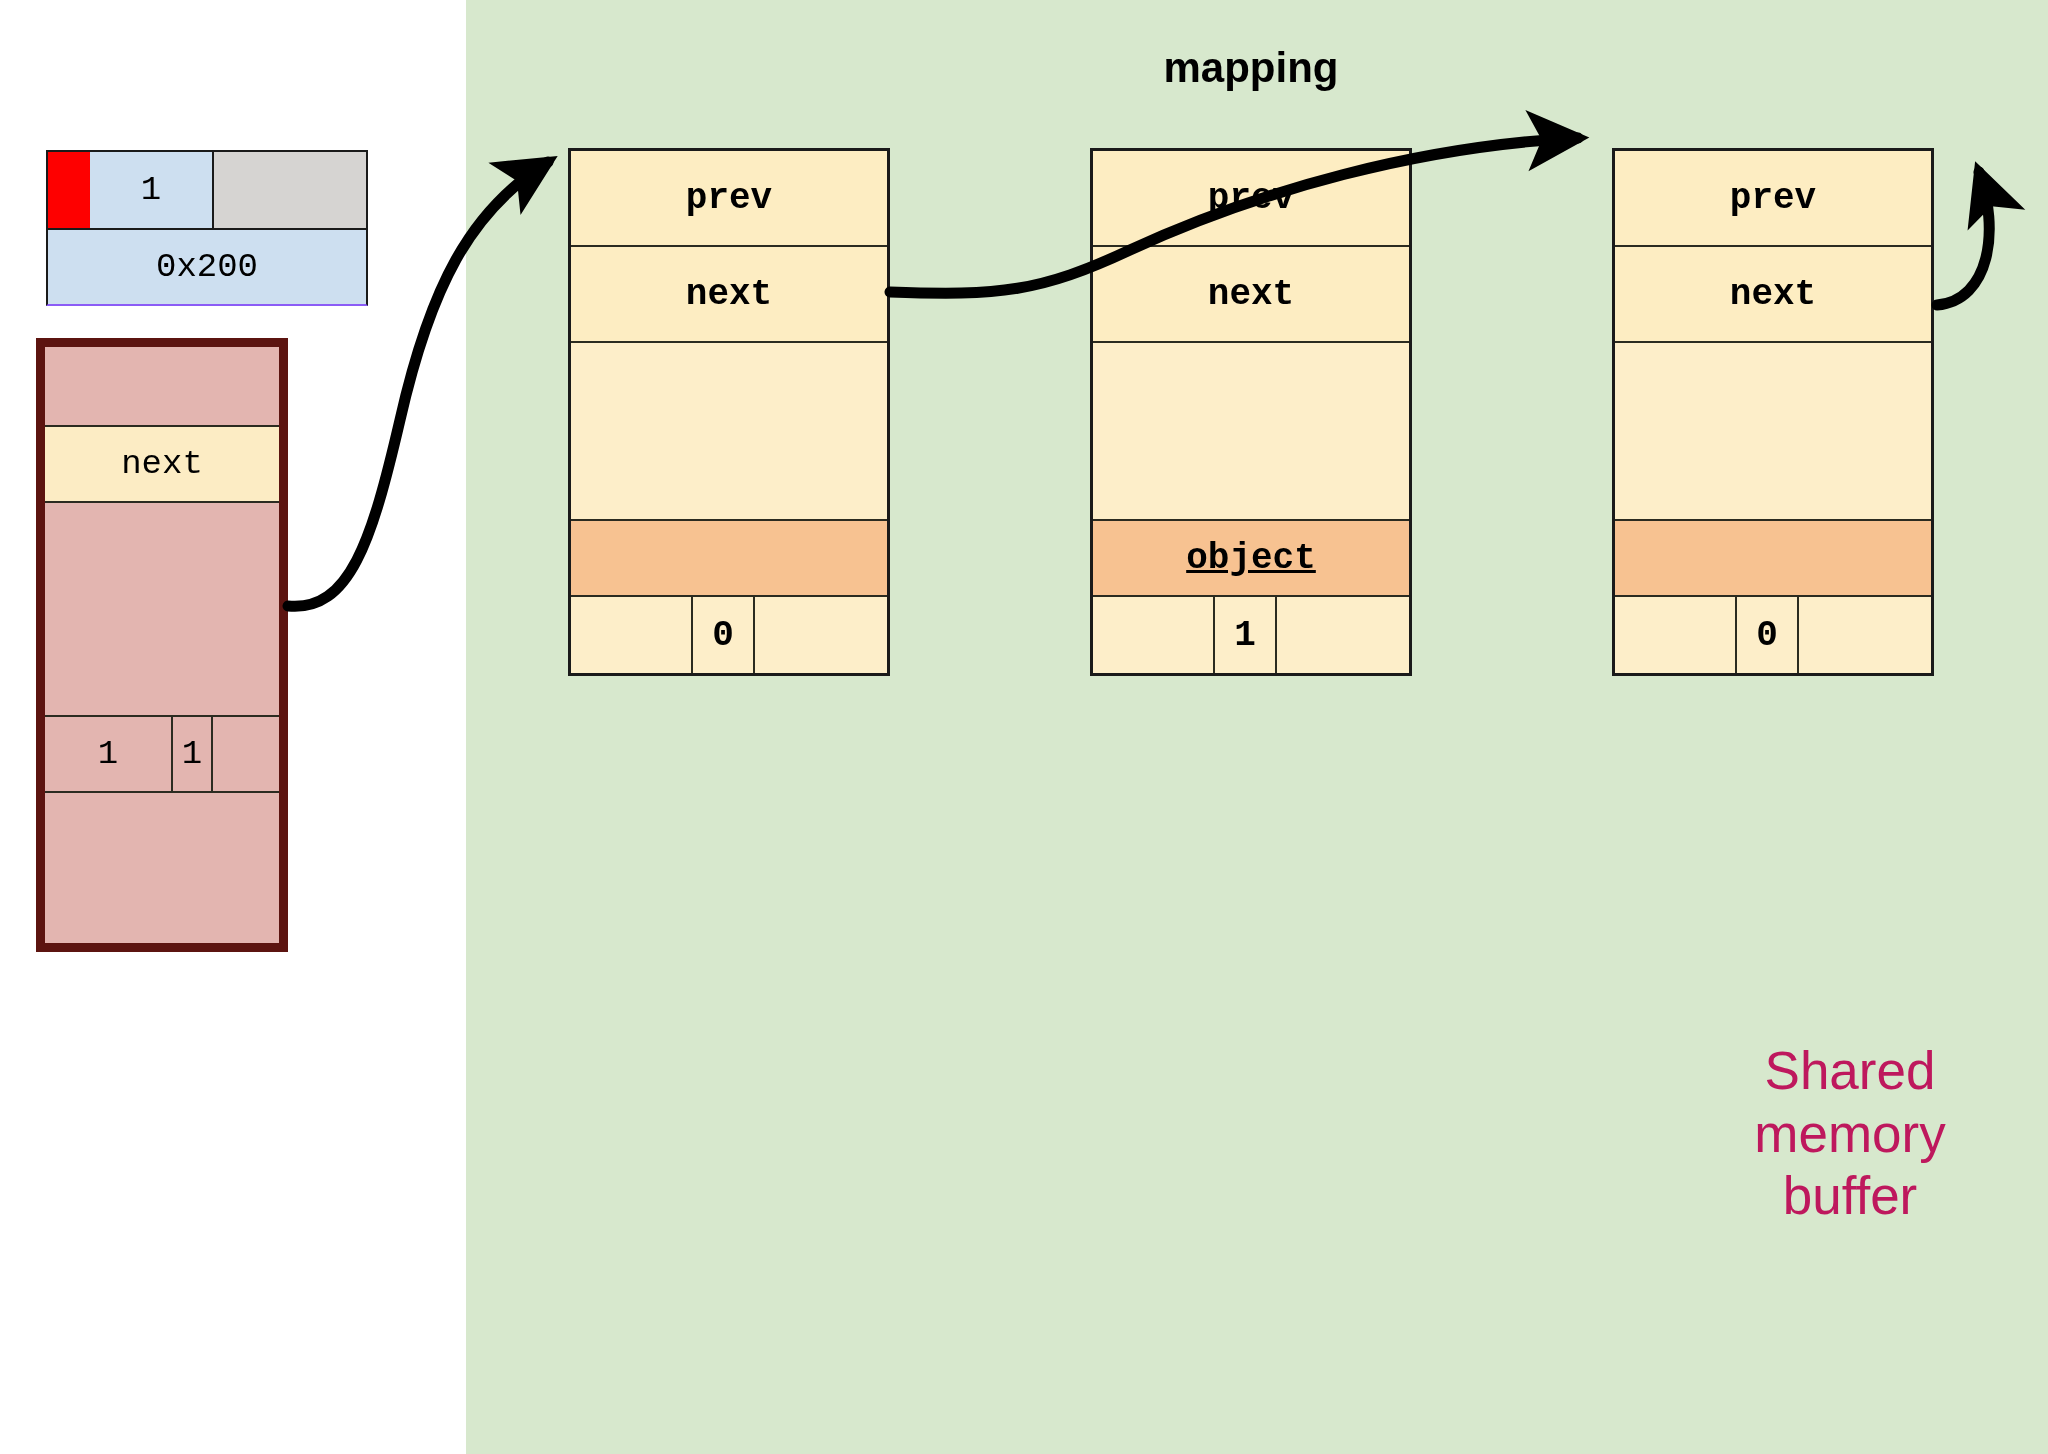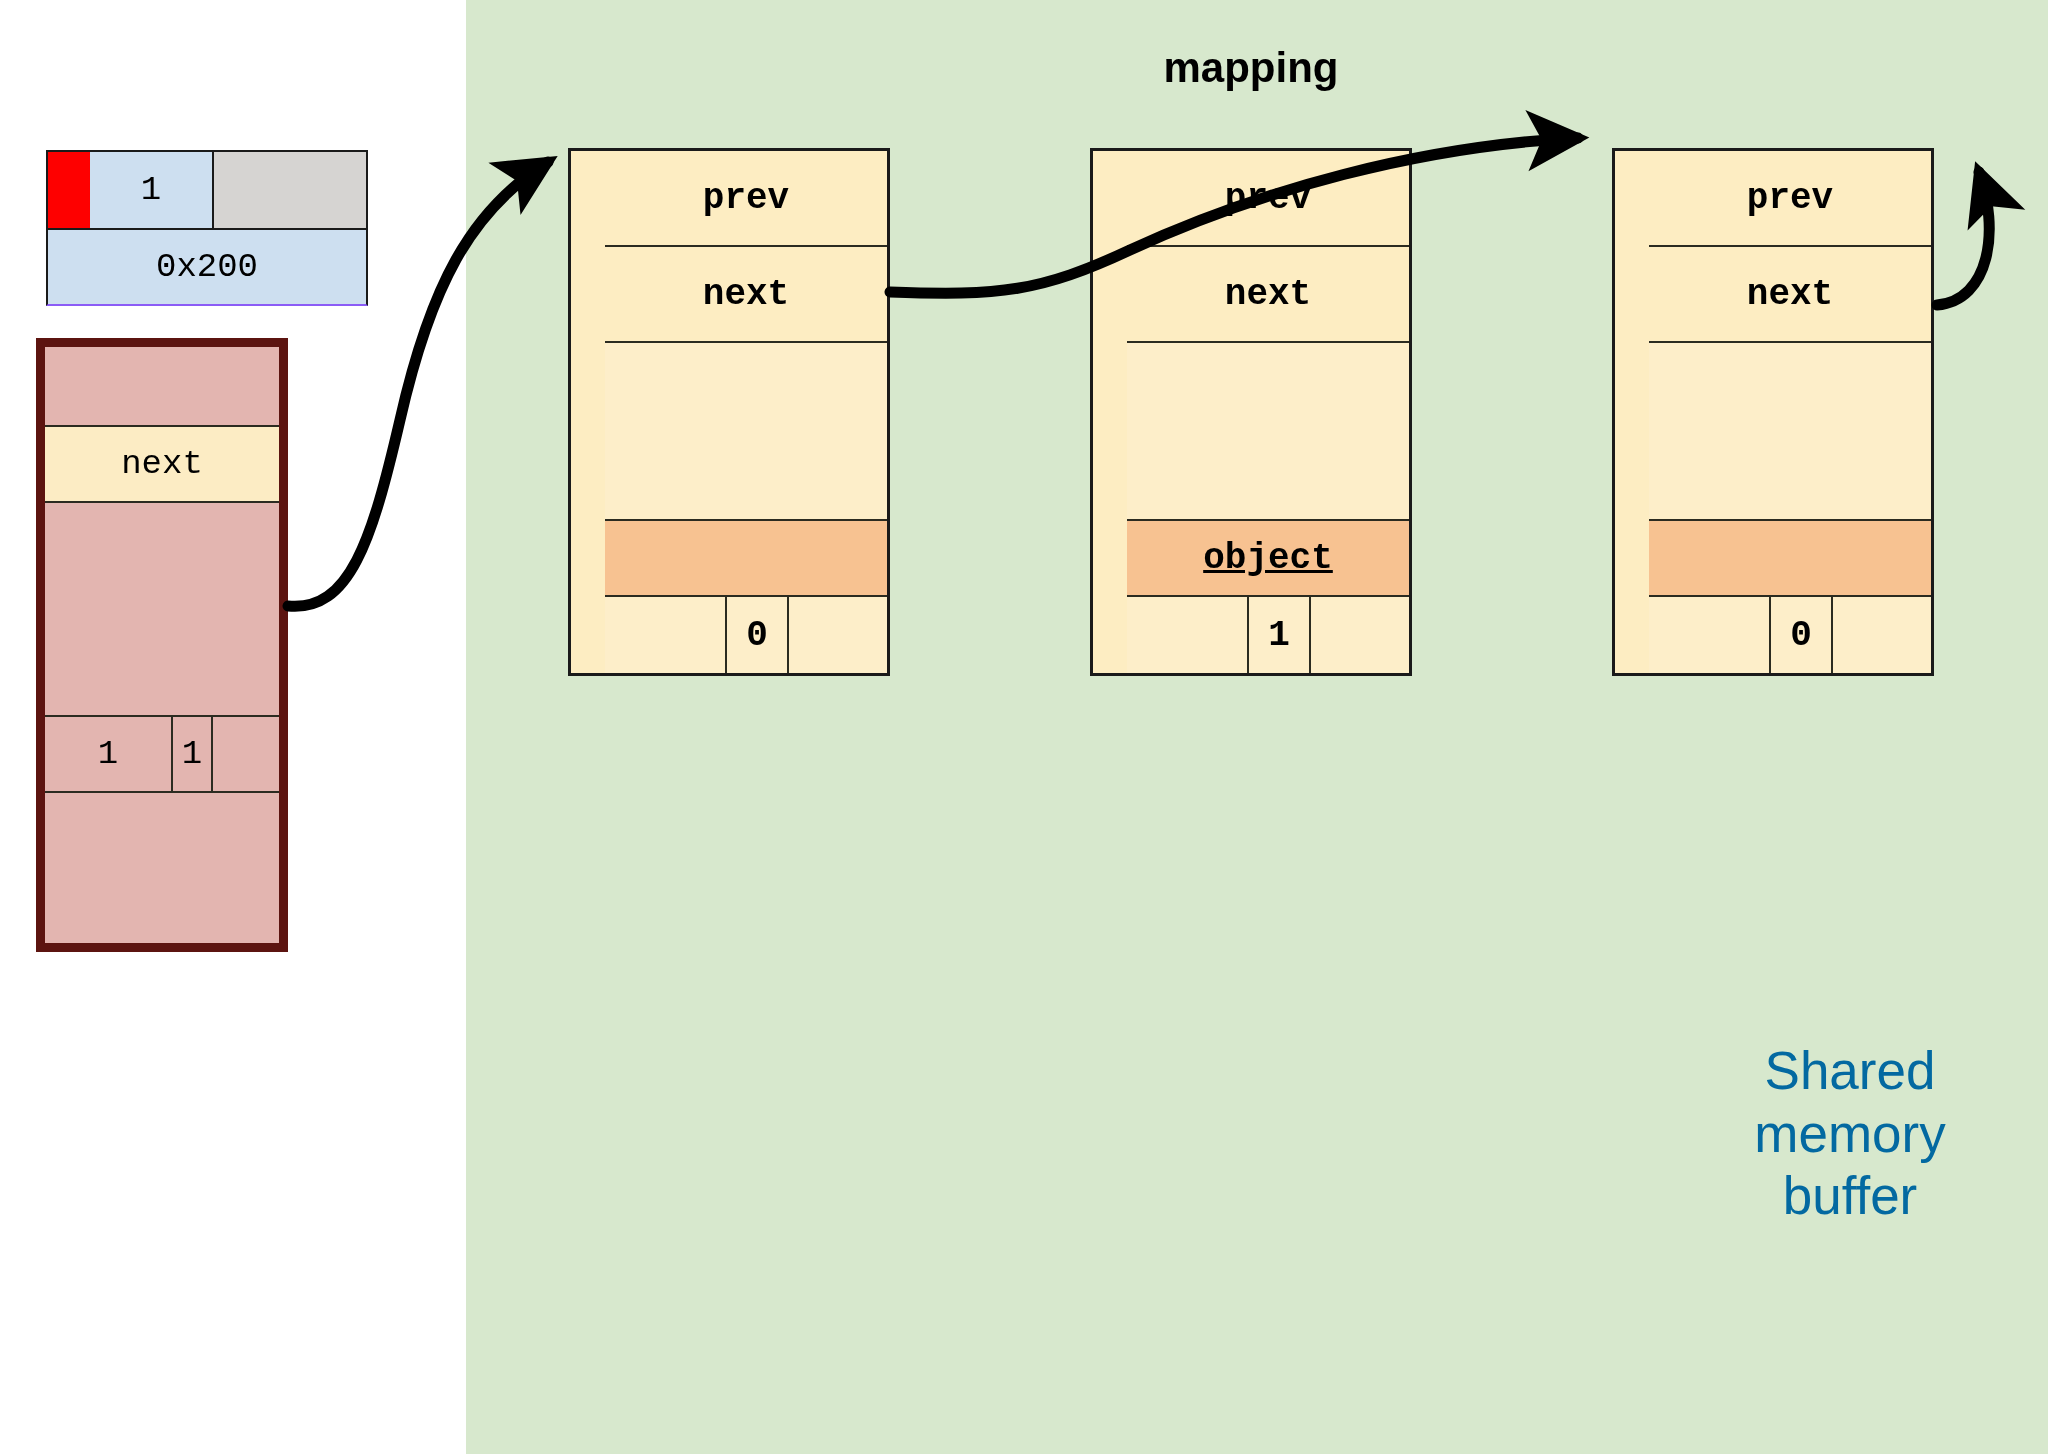--- a/index.html
+++ b/index.html
@@ -25,21 +25,21 @@
   }
   .shared-label {
     position: absolute;
     left: 1700px;
     top: 1040px;
     width: 300px;
     text-align: center;
     font-family: "Liberation Sans", sans-serif;
     font-size: 53px;
     line-height: 1.18;
-    color: #0369a1;
+    color: #be185d;
     white-space: pre-line;
   }
   
   .title-mono {
     position: absolute;
     font-family: "Liberation Mono", "DejaVu Sans Mono", monospace;
     font-weight: bold;
     font-size: 40px;
     color: #000;
     text-align: center;
@@ -128,21 +128,20 @@
     box-sizing: border-box;
     border-bottom: 2px solid #2b2b20;
     display: flex;
     align-items: center;
     justify-content: center;
     font-family: "Liberation Mono", "DejaVu Sans Mono", monospace;
     font-size: 36px;
     font-weight: bold;
     color: #000;
     background: #fdedc2;
-    margin-left: 34px;
   }
   .node-row.body { background: #fdeec9; }
   .node-row.object { background: #f7c291; text-decoration: underline; }
   .node-row.last { border-bottom: none; }
   .tri-row { display: flex; border-bottom: none; }
   .tri-row > div {
     box-sizing: border-box;
     display: flex;
     align-items: center;
     justify-content: center;

